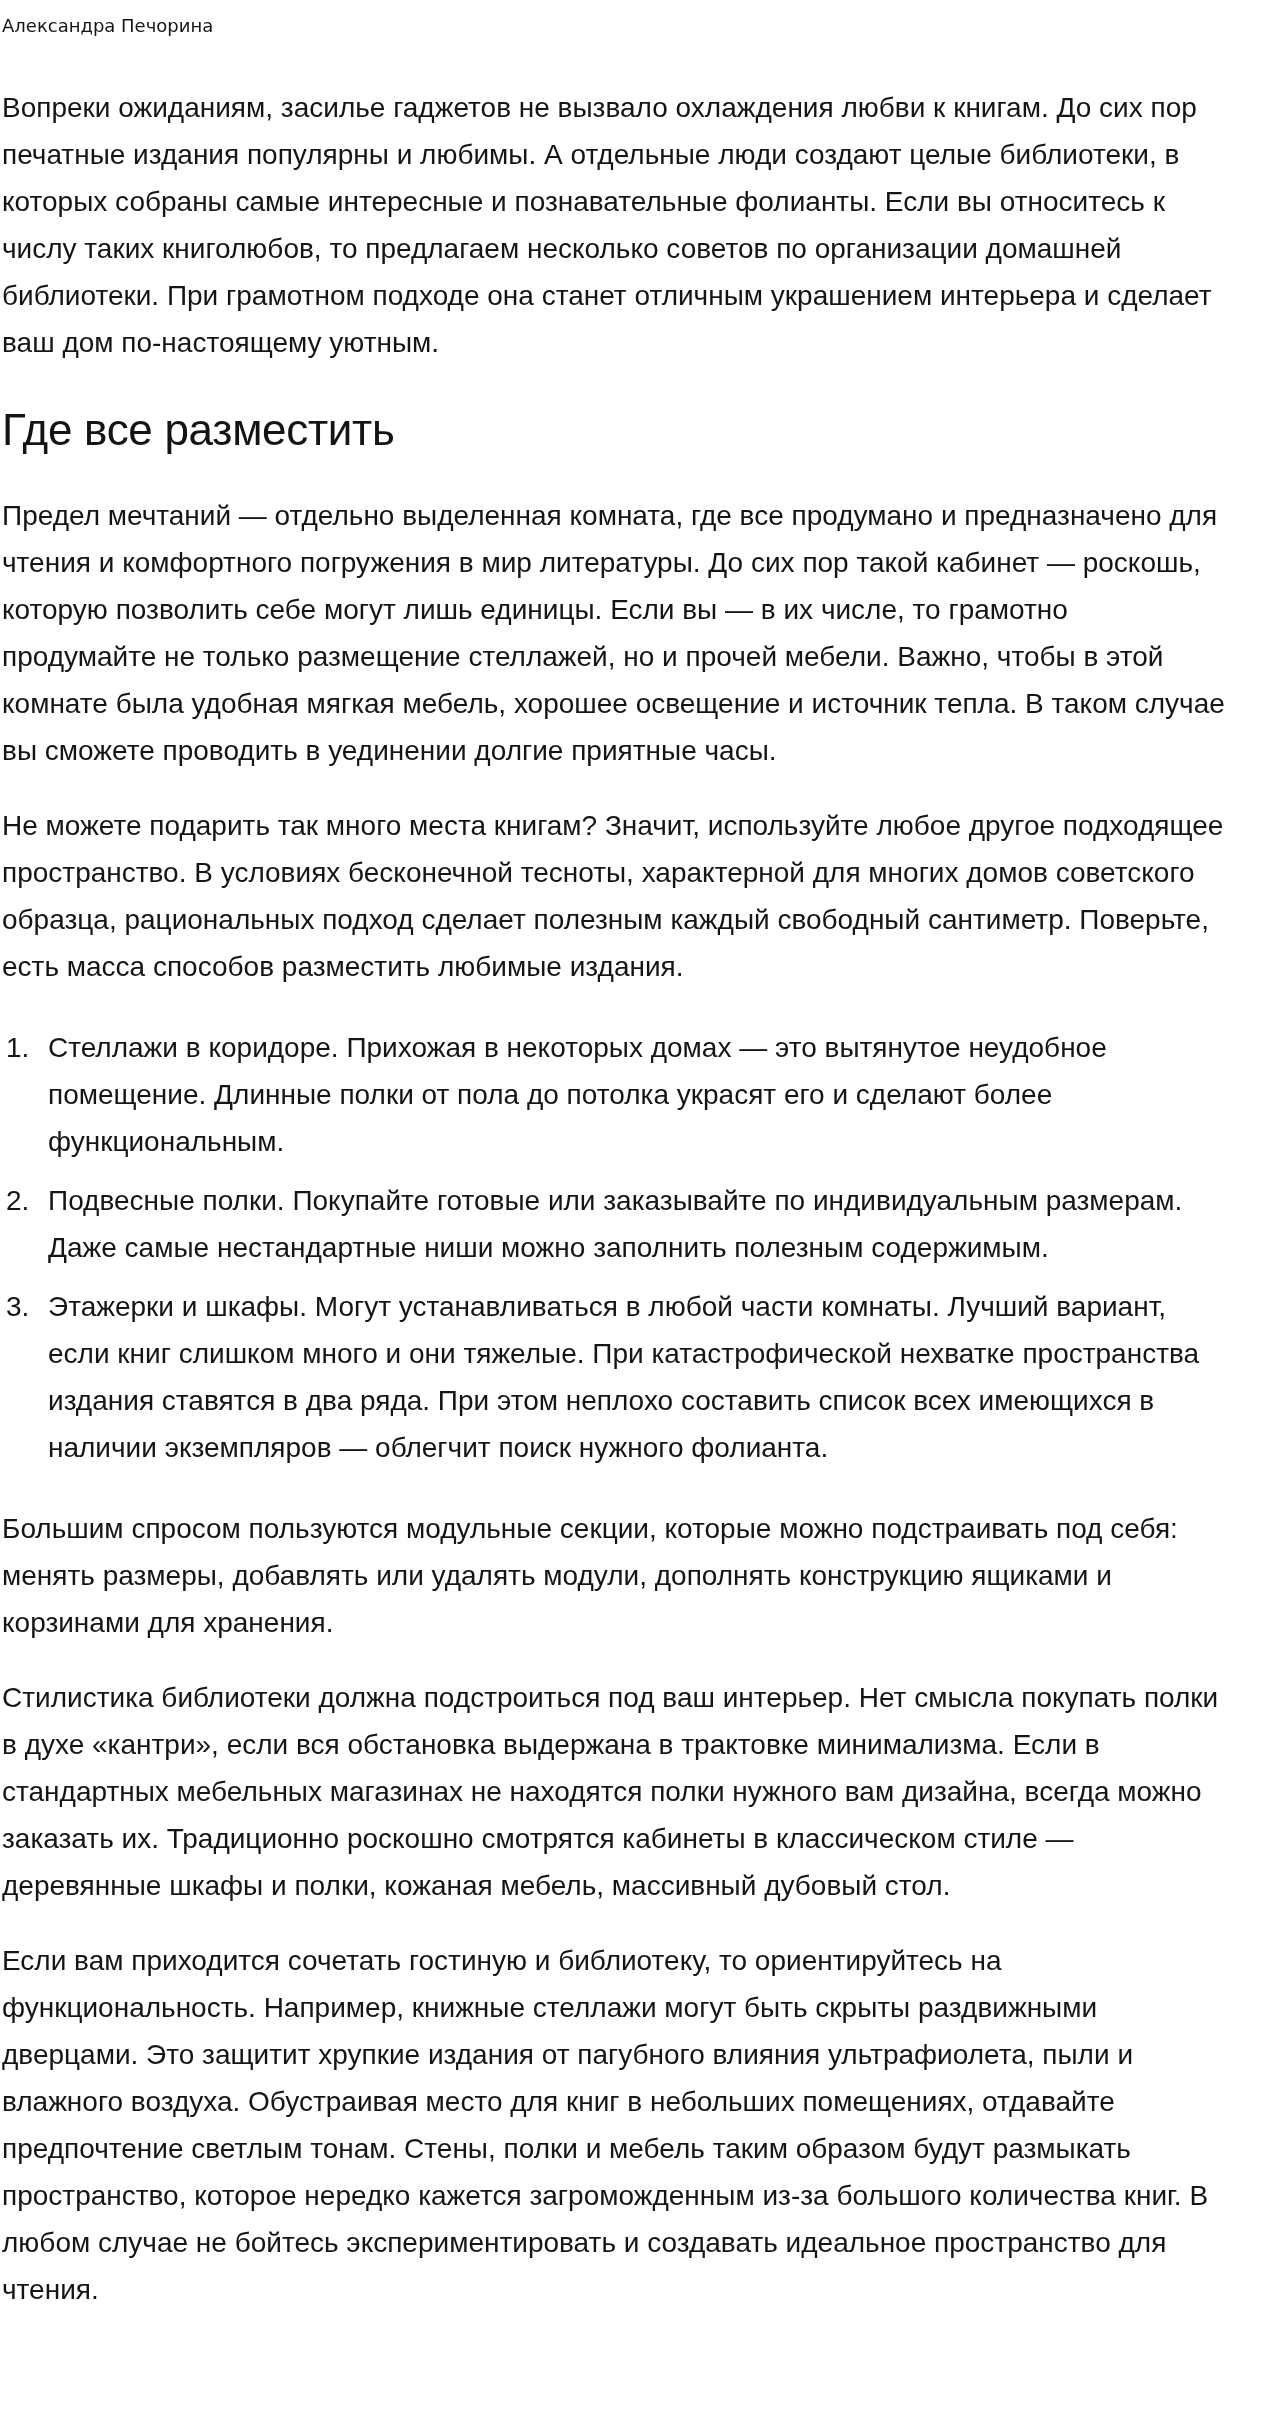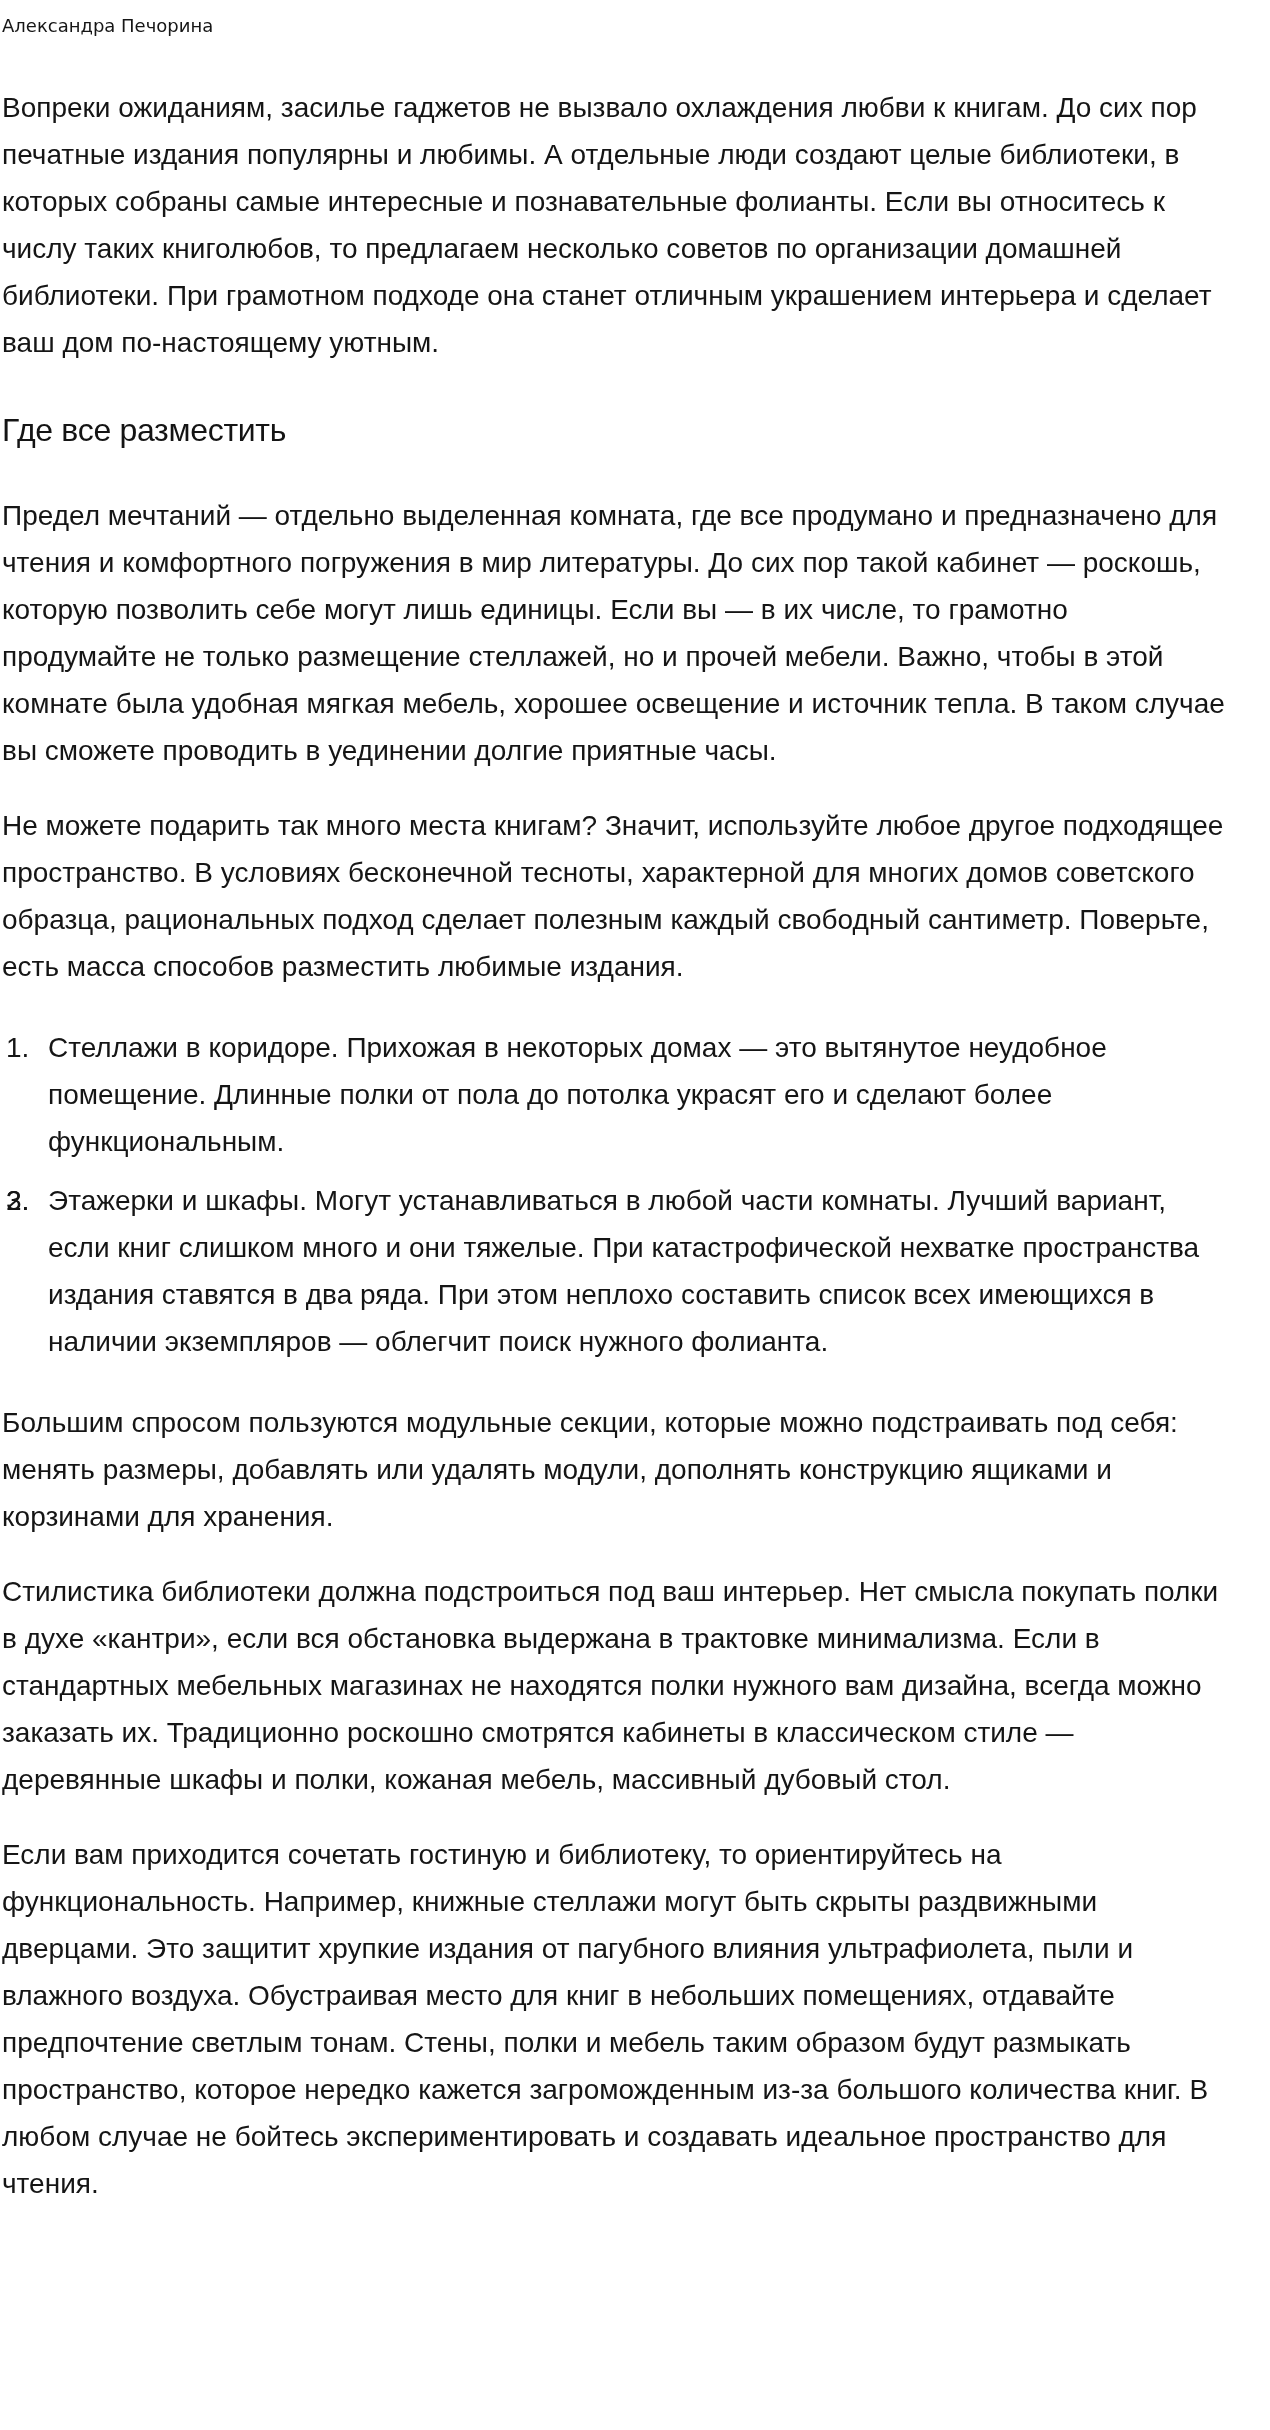--- a/index.html
+++ b/index.html
@@ -18,21 +18,21 @@
     font-family: "DejaVu Sans", sans-serif;
     font-size: 18px;
     line-height: 40px;
     margin: 0 0 38px 0;
     color: #161616;
   }
   p { margin: 0 0 28px 0; }
   h2 {
     font-family: "Liberation Sans", sans-serif;
     font-weight: 400;
-    font-size: 32px;
+    font-size: 44px;
     line-height: 56px;
     margin: 36px 0 34px 0;
     color: #141414;
     letter-spacing: -0.3px;
   }
   ol.num-list {
     list-style: none;
     margin: 34px 0 34px 0;
     padding: 0;
   }
@@ -63,20 +63,21 @@
 
   <p>Не можете подарить так много места книгам? Значит, используйте любое другое подходящее пространство. В условиях бесконечной тесноты, характерной для многих домов советского образца, рациональных подход сделает полезным каждый свободный сантиметр. Поверьте, есть масса способов разместить любимые издания.</p>
 
   <ol class="num-list">
     <li class="list-item">
       <span class="marker">1.</span>
       <span class="li-text">Стеллажи в коридоре. Прихожая в некоторых домах — это вытянутое неудобное помещение. Длинные полки от пола до потолка украсят его и сделают более функциональным.</span>
     </li>
     <li class="list-item">
       <span class="marker">2.</span>
+      <span class="li-text">Подвесные полки. Покупайте готовые или заказывайте по индивидуальным размерам. Даже самые нестандартные ниши можно заполнить полезным содержимым.</span>
     </li>
     <li class="list-item">
       <span class="marker">3.</span>
       <span class="li-text">Этажерки и шкафы. Могут устанавливаться в любой части комнаты. Лучший вариант, если книг слишком много и они тяжелые. При катастрофической нехватке пространства издания ставятся в два ряда. При этом неплохо составить список всех имеющихся в наличии экземпляров — облегчит поиск нужного фолианта.</span>
     </li>
   </ol>
 
   <p>Большим спросом пользуются модульные секции, которые можно подстраивать под себя: менять размеры, добавлять или удалять модули, дополнять конструкцию ящиками и корзинами для хранения.</p>
 
 

